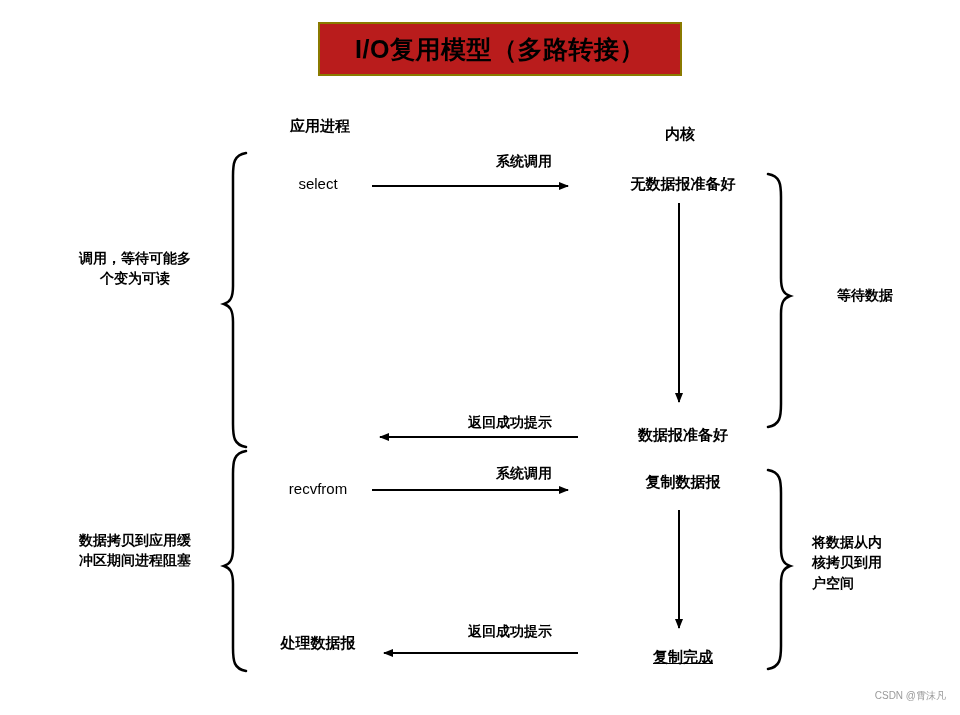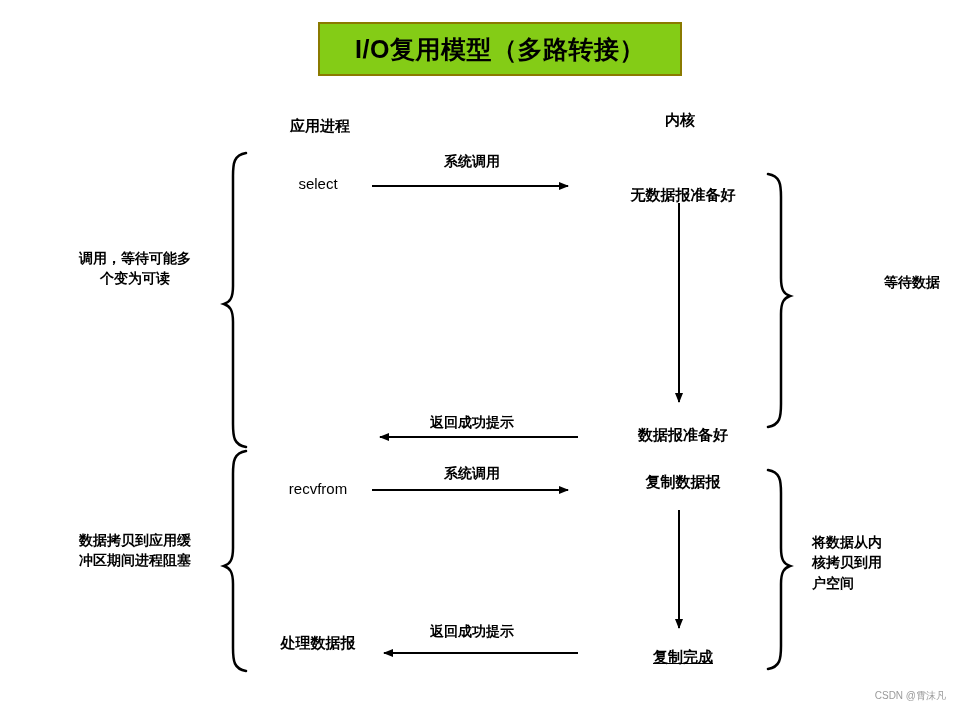--- a/index.html
+++ b/index.html
@@ -17,21 +17,21 @@
     position: relative;
     width: 960px;
     height: 715px;
   }
   .title-box {
     position: absolute;
     left: 318px;
     top: 22px;
     width: 364px;
     height: 54px;
-    background: #84cc16;
+    background: #b91c1c;
     border: 2px solid #8a7a00;
     display: flex;
     align-items: center;
     justify-content: center;
     box-sizing: border-box;
   }
   .title-text {
     font-size: 25px;
     font-weight: bold;
     color: #000000;
@@ -53,21 +53,21 @@
     white-space: nowrap;
   }
   .node.bold {
     font-weight: bold;
   }
   .arrow-label {
     position: absolute;
     font-size: 14px;
     font-weight: bold;
     color: #000000;
-    text-align: center;
+    text-align: right;
     white-space: nowrap;
   }
   .side-label {
     position: absolute;
     font-size: 14px;
     font-weight: bold;
     color: #000000;
     line-height: 1.45;
     text-align: center;
   }
@@ -91,47 +91,47 @@
 </head>
 <body>
 
 <div id="stage">
 
   <div class="title-box">
     <span class="title-text">I/O复用模型（多路转接）</span>
   </div>
 
   <div class="hdr" style="left:240px; top:117px; width:160px;">应用进程</div>
-  <div class="hdr" style="left:600px; top:111px; width:160px;">内核</div>
+  <div class="hdr" style="left:600px; top:125px; width:160px;">内核</div>
 
   <div class="node" style="left:248px; top:175px; width:140px;">select</div>
   <div class="node" style="left:248px; top:480px; width:140px;">recvfrom</div>
   <div class="node bold" style="left:248px; top:634px; width:140px;">处理数据报</div>
 
-  <div class="node bold" style="left:598px; top:186px; width:170px;font-family:Liberation Serif, serif;">无数据报准备好</div>
+  <div class="node bold" style="left:598px; top:175px; width:170px;font-family:Liberation Serif, serif;">无数据报准备好</div>
   <div class="node bold" style="left:598px; top:426px; width:170px;">数据报准备好</div>
   <div class="node bold" style="left:598px; top:473px; width:170px;">复制数据报</div>
   <div class="node bold" style="left:598px; top:648px; width:170px;text-decoration:underline;">复制完成</div>
 
   <div class="arrow-label" style="left:392px; top:153px; width:160px;">系统调用</div>
   <div class="arrow-label" style="left:392px; top:414px; width:160px;">返回成功提示</div>
   <div class="arrow-label" style="left:392px; top:465px; width:160px;">系统调用</div>
   <div class="arrow-label" style="left:392px; top:623px; width:160px;">返回成功提示</div>
 
   <div class="side-label" style="left:40px; top:248px; width:190px;">
     <div>调用，等待可能多</div>
     <div>个变为可读</div>
   </div>
 
   <div class="side-label" style="left:40px; top:530px; width:190px;">
     <div>数据拷贝到应用缓</div>
     <div>冲区期间进程阻塞</div>
   </div>
 
-  <div class="side-label" style="left:790px; top:272px; width:150px; text-align:right;">
+  <div class="side-label" style="left:790px; top:285px; width:150px; text-align:center;">
     <div>等待数据</div>
   </div>
 
   <div class="side-label" style="left:812px; top:532px; width:150px; text-align:left;">
     <div>将数据从内</div>
     <div>核拷贝到用</div>
     <div>户空间</div>
   </div>
 
   <svg class="overlay" viewBox="0 0 960 715">

